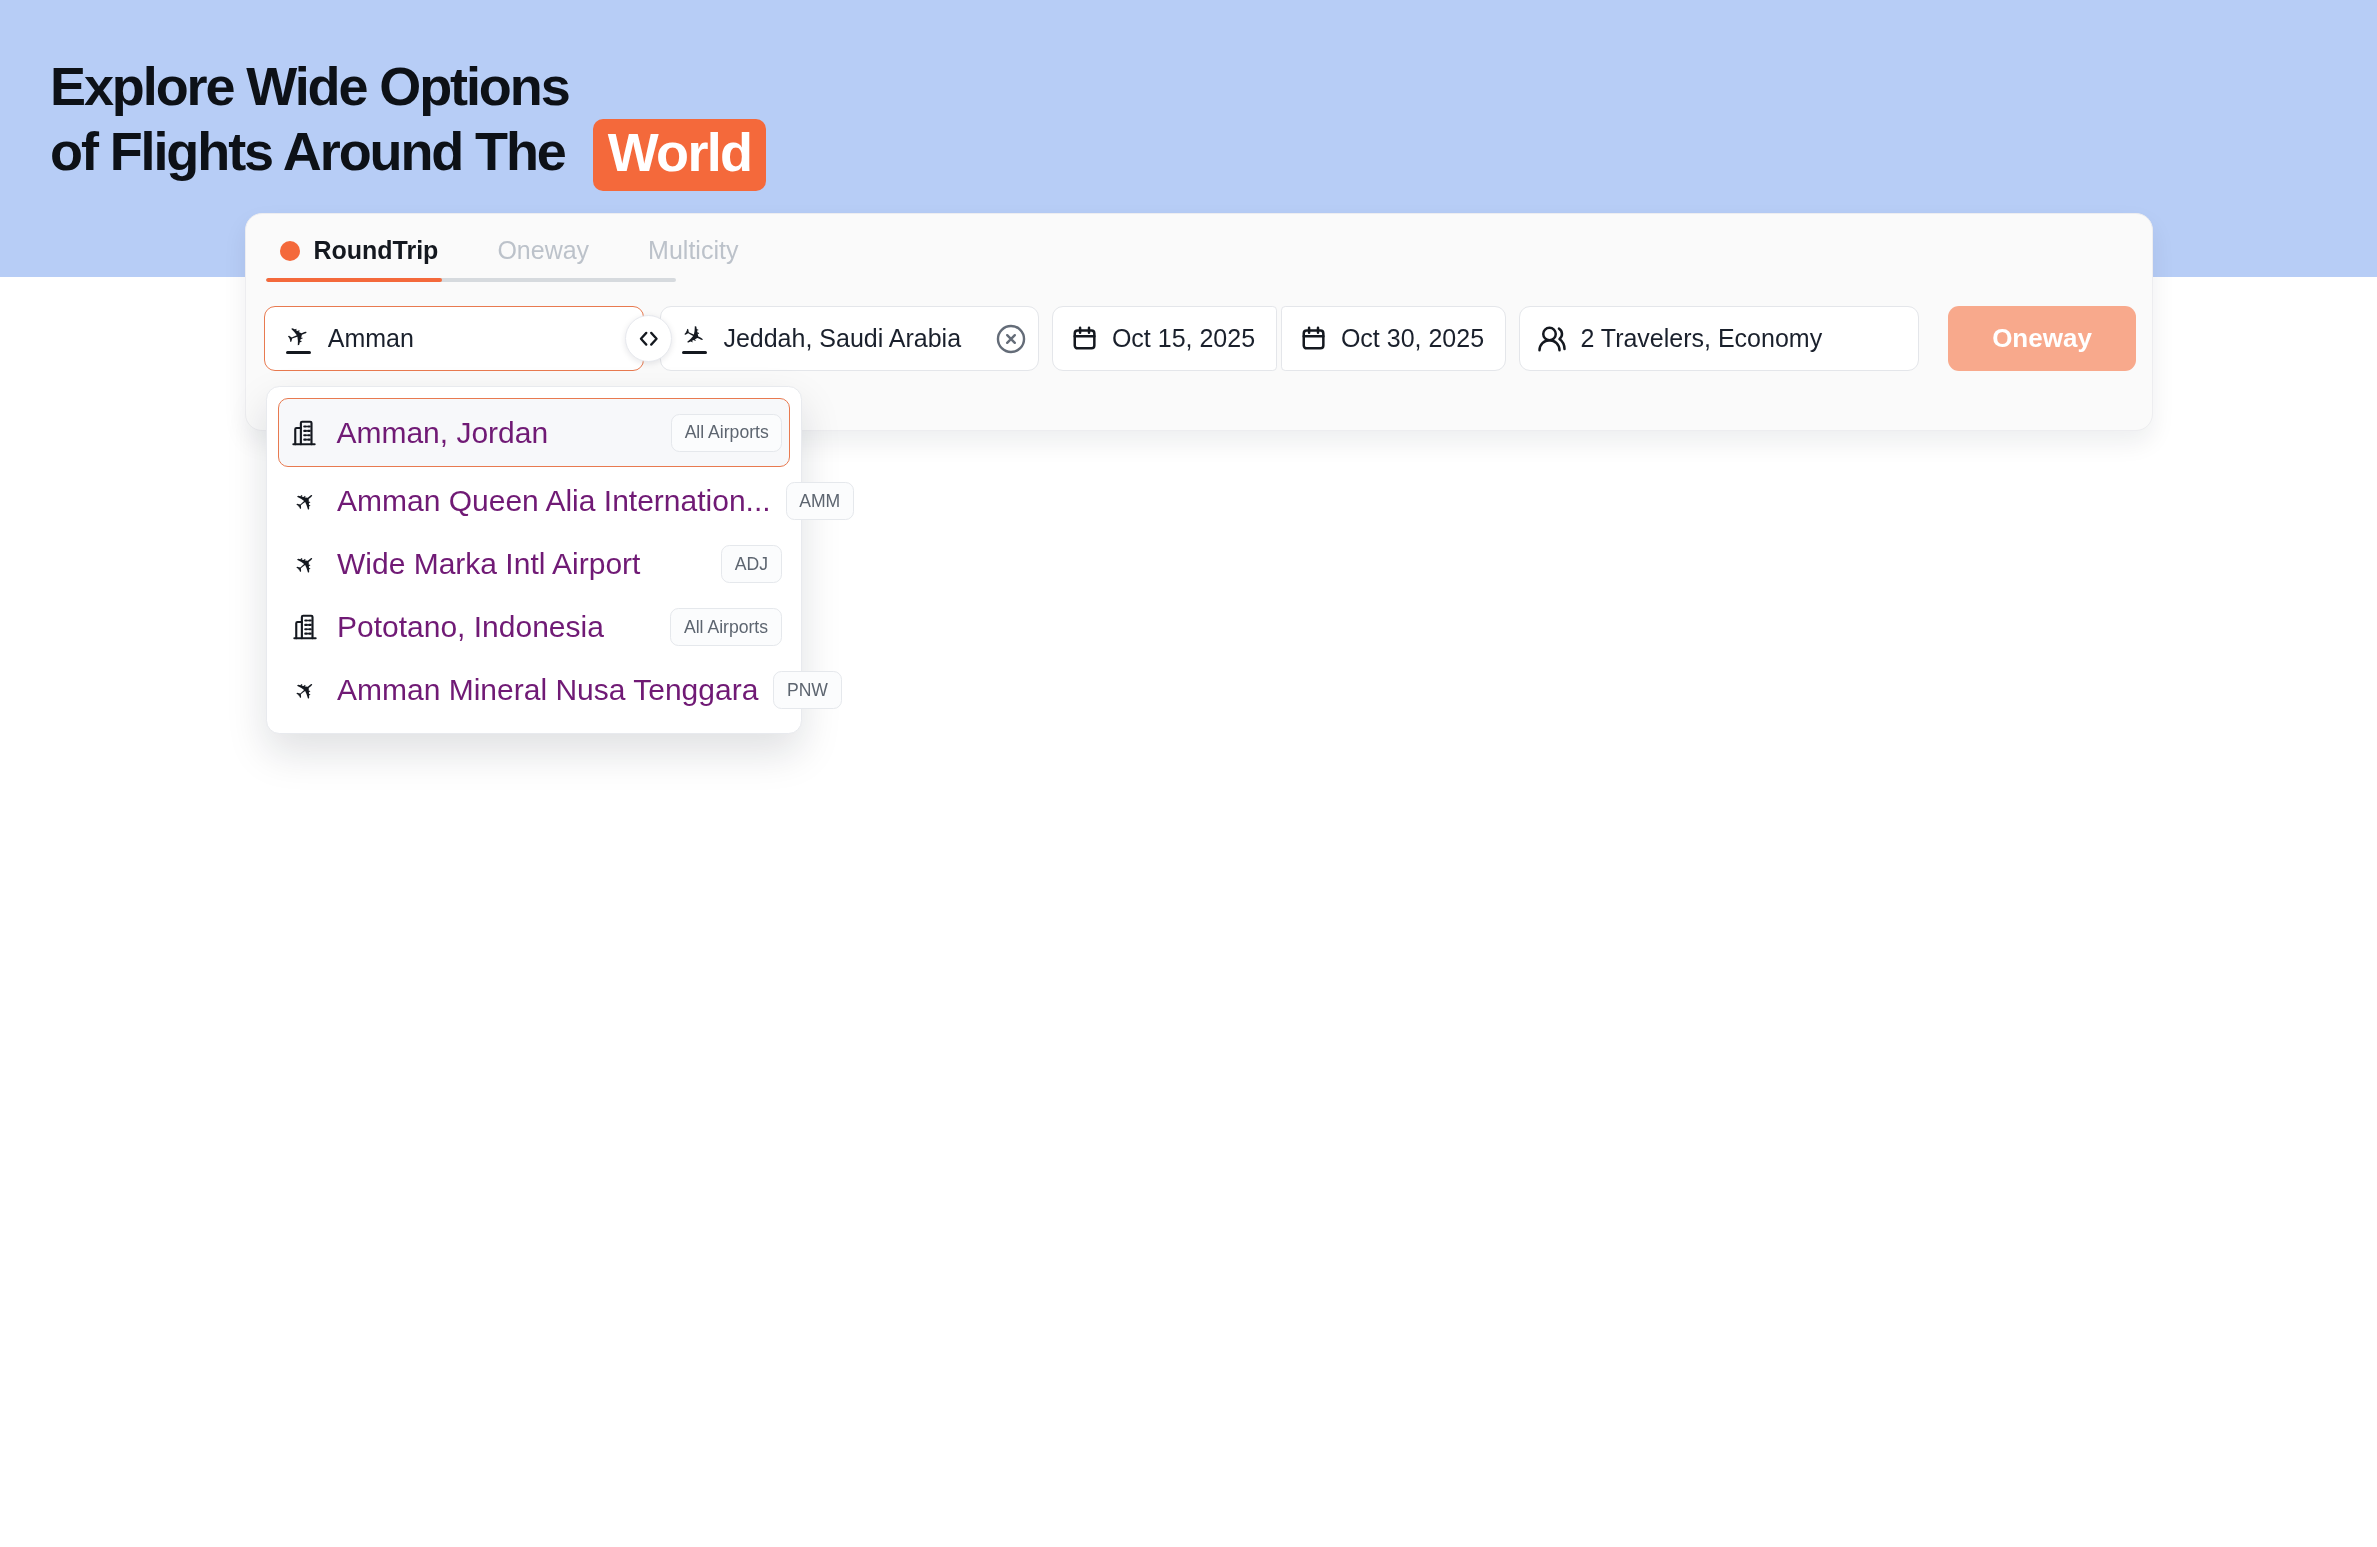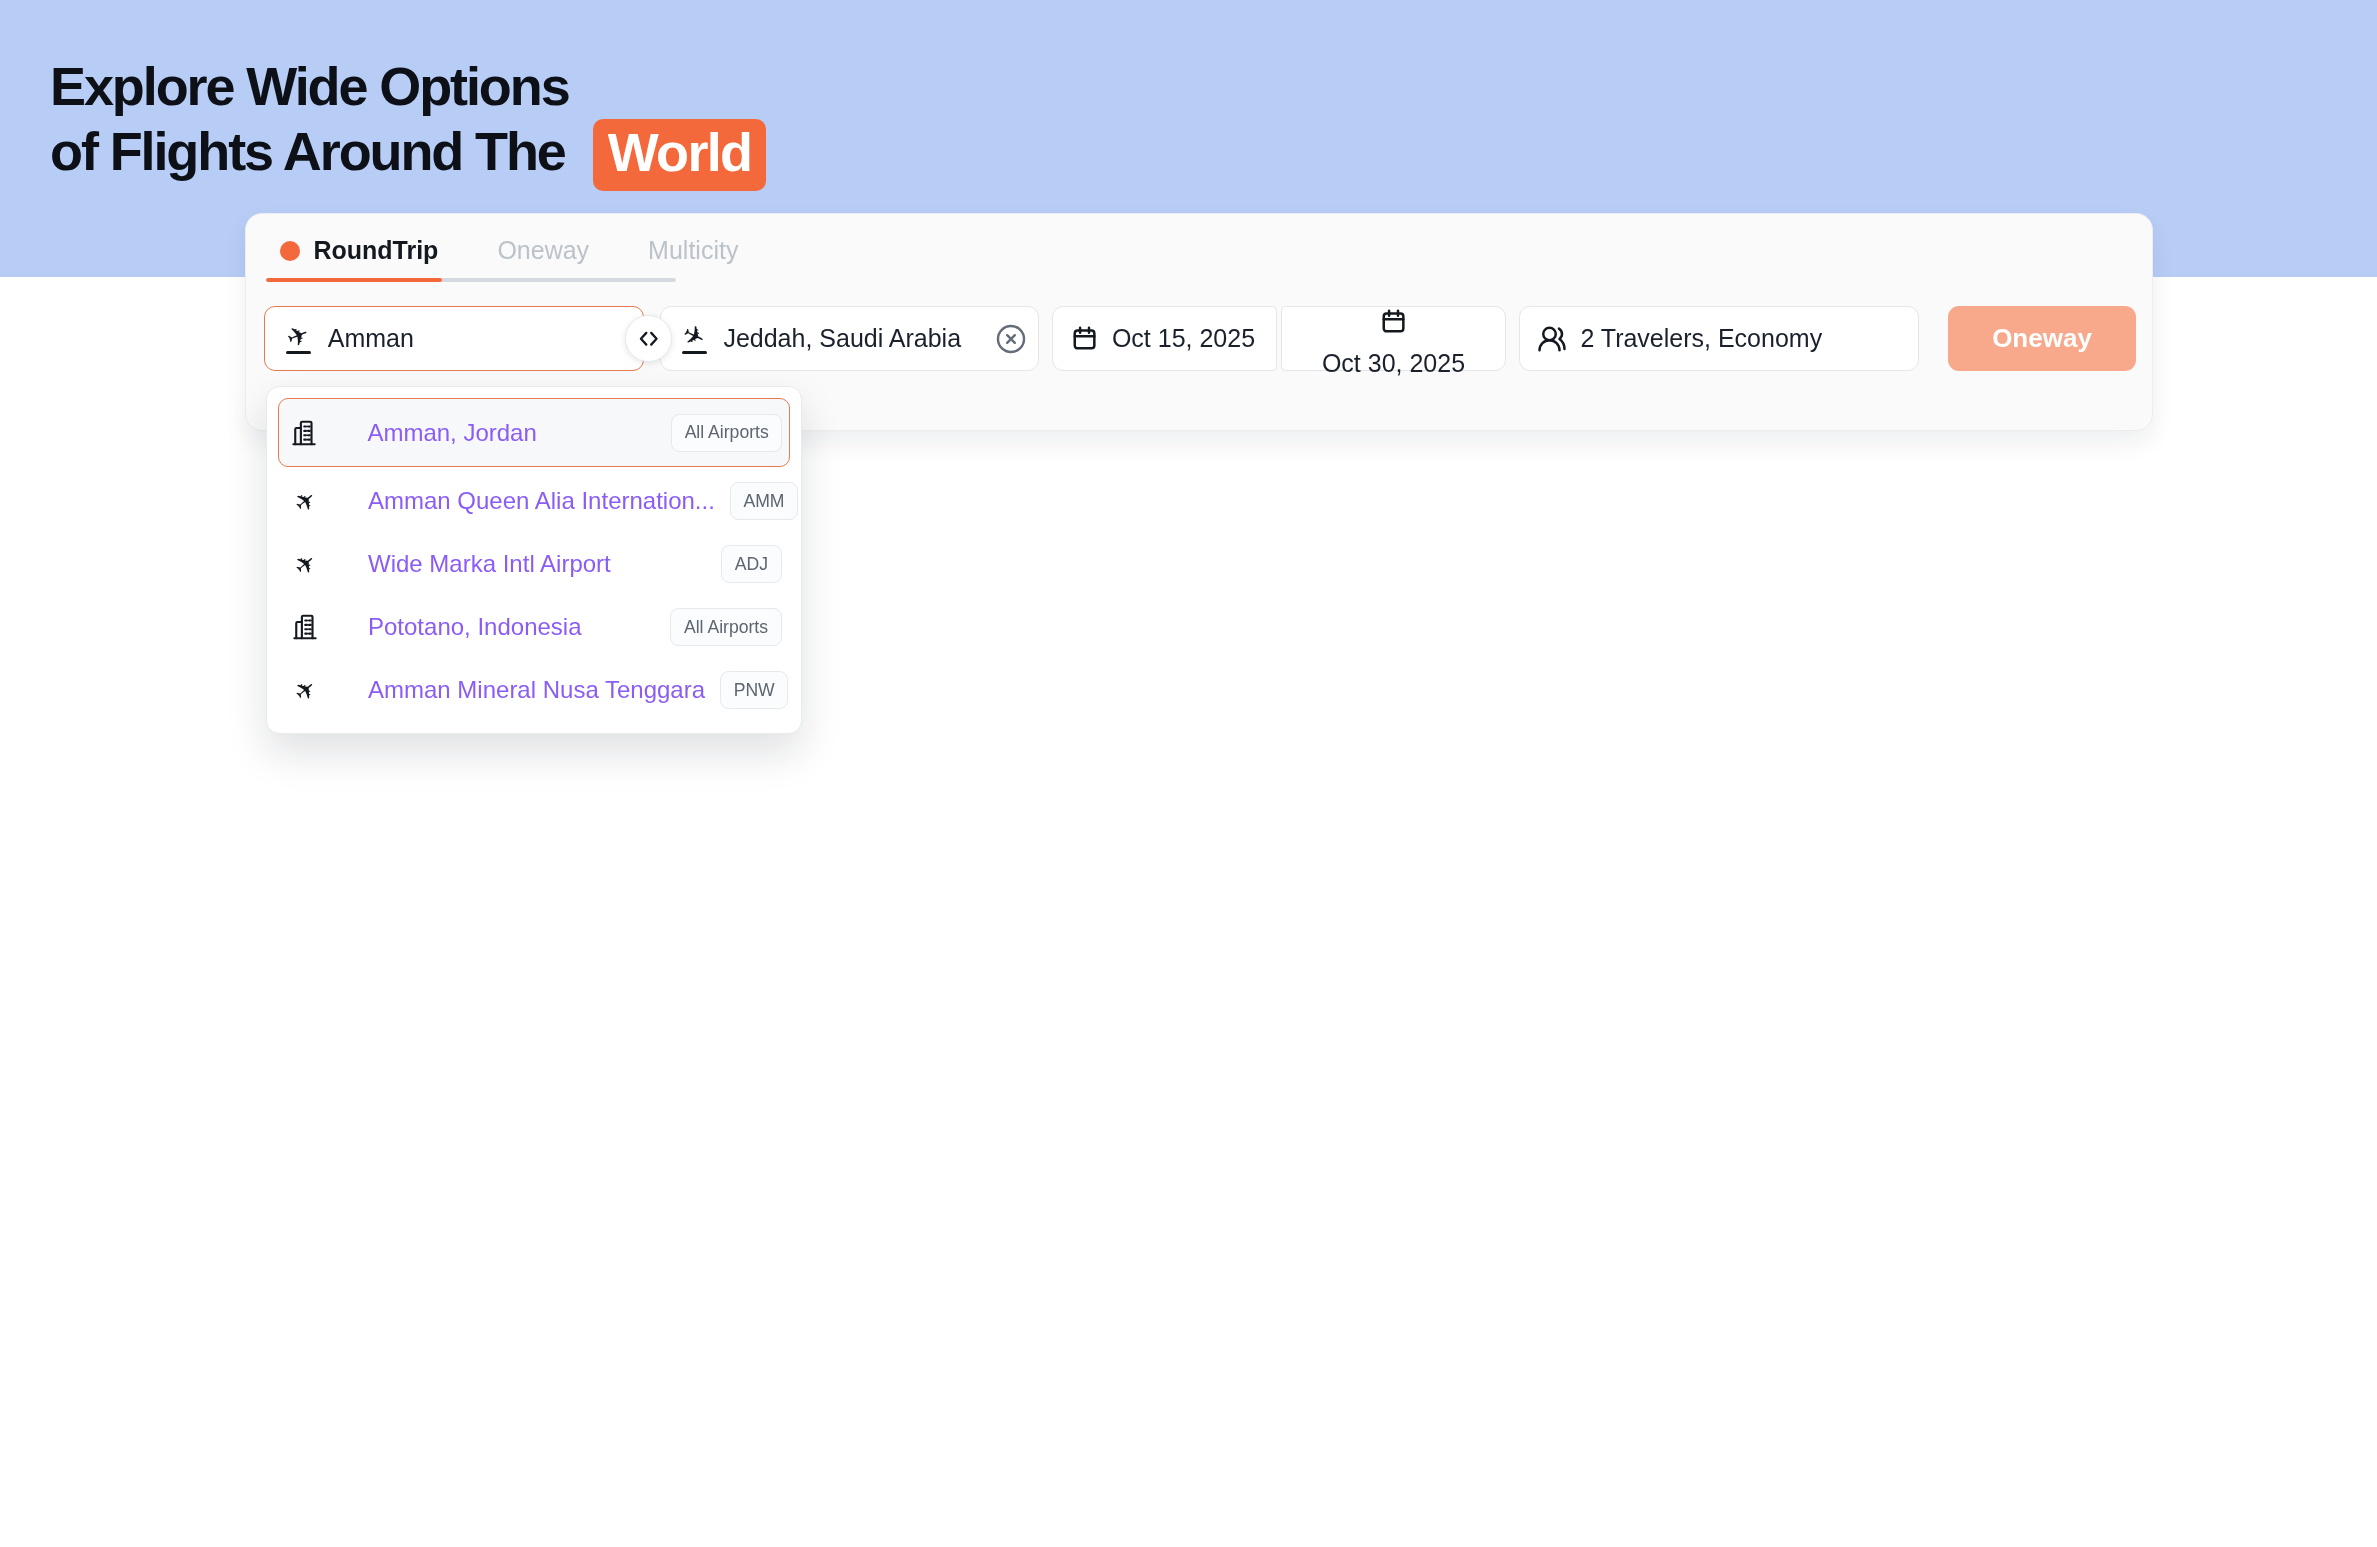--- a/index.html
+++ b/index.html
@@ -76,21 +76,21 @@
   .swap-btn {
     position: absolute; left: 379px; top: 9.2px;
     width: 47px; height: 47px; border-radius: 50%;
     background: #ffffff; border: 0.8px solid #e7e9ee;
     box-shadow: 0 1.7px 6.7px rgba(15,23,42,.10);
     display: flex; align-items: center; justify-content: center;
     padding: 0; z-index: 5; cursor: pointer;
   }
   .field-dest { left: 414px; width: 379px; padding-right: 10px; }
   .field-date1 { left: 806px;  width: 225px; border-radius: 11px 4.2px 4.2px 11px; }
-  .field-date2 { left: 1035px; width: 225px; border-radius: 4.2px 11px 11px 4.2px; flex-direction: column; }
+  .field-date2 { left: 1035px; width: 225px; border-radius: 4.2px 11px 11px 4.2px; }
   .field-travelers { left: 1273px; width: 400px; }
   .search-btn {
     position: absolute; left: 1702px; top: 0;
     width: 188px; height: 65px;
     border: none; border-radius: 11px;
     background: #f8a98c; color: #ffffff;
     font-family: inherit; font-size: 26px; font-weight: 600;
     cursor: pointer;
   }
   .field-input {
@@ -135,21 +135,21 @@
   }
   .srow.selected {
     height: 69px;
     border: 1.7px solid #e87a50;
     background: #f7f8fa;
     padding: 0 6.7px 0 8.4px;
     margin-bottom: 2.5px;
   }
   .row-icon { width: 34px; display: flex; justify-content: center; flex: 0 0 auto; }
   .srow .plane { font-size: 25px; transform: rotate(-40deg); }
-  .sname { font-size: 24px; color: #8b5cf6; font-weight: 500; white-space: nowrap; margin-left: 31px; }
+  .sname { font-size: 30px; color: #701a75; font-weight: 500; white-space: nowrap; }
   .sbadge {
     margin-left: auto;
     font-size: 17.6px; color: #5d6570;
     background: #fbfcfd;
     border: 0.8px solid #e5e8ec;
     border-radius: 8.4px;
     padding: 7.5px 12.6px;
     white-space: nowrap; flex: 0 0 auto;
   }
 </style>

